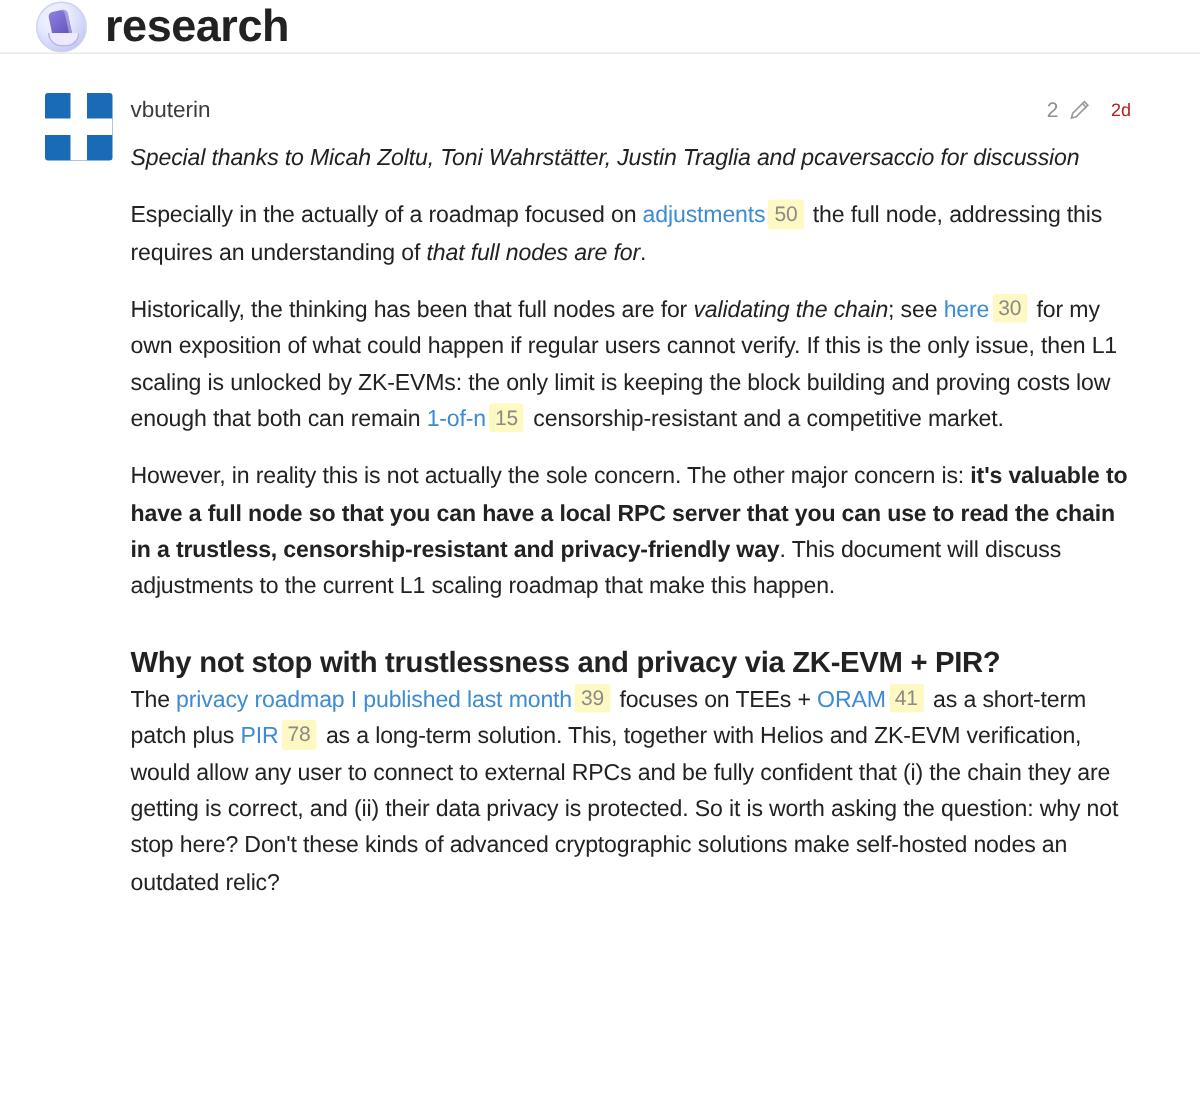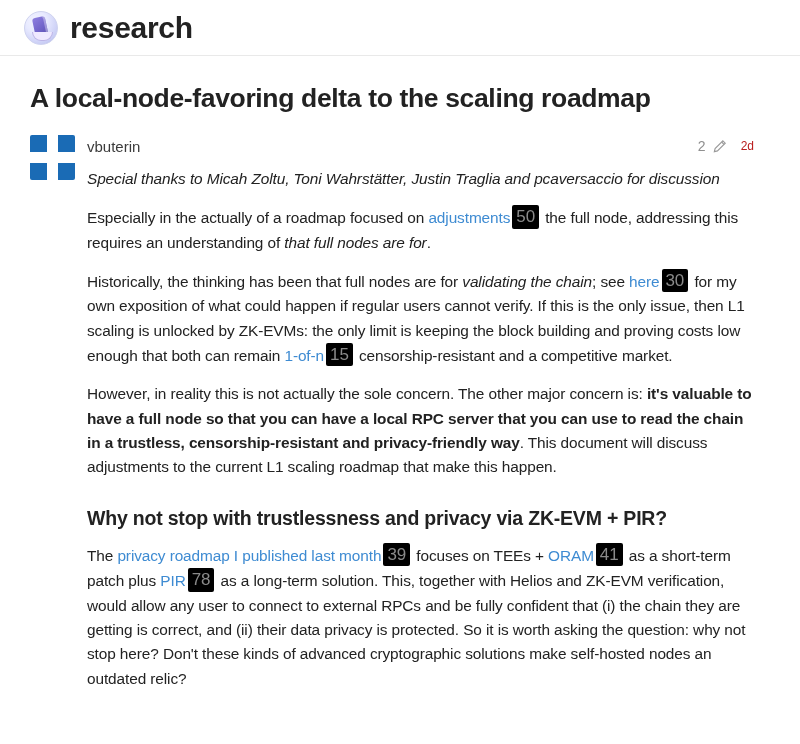--- a/index.html
+++ b/index.html
@@ -8,21 +8,21 @@
     width: 800px; height: 744px;
     background: #ffffff;
     font-family: "Liberation Sans", sans-serif;
     color: #222222;
     overflow: hidden;
   }
   #page { position: relative; width: 800px; height: 744px; background: #fff; }
 
   
   .site-header {
-    height: 56px;
+    height: 36px;
     border-bottom: 1px solid #e9e9e9;
     display: flex;
     align-items: center;
     padding: 0 0 0 24px;
     background: #fff;
   }
   .logo-wrap { display: flex; align-items: center; gap: 12px; }
   .logo-mark {
     width: 34px; height: 34px; border-radius: 50%;
     background: radial-gradient(circle at 35% 30%, #f3f4ff 0%, #e8eaff 35%, #c9cdf5 75%, #8f95d8 100%);
@@ -129,33 +129,33 @@
     color: #222;
     letter-spacing: -0.1px;
   }
   p.thanks {
     font-style: italic;
   }
   .sec-head {
     font-size: 19.5px;
     font-weight: 700;
     line-height: 1.3;
-    margin: 26px 0 12px 0;
+    margin: 26px 0 0 0;
     color: #222;
     letter-spacing: -0.2px;
   }
   a.link {
     color: #3e8bd2;
     text-decoration: none;
   }
   .refcount {
     display: inline-block;
-    font-size: 17px;
+    font-size: 14px;
     color: #8a8a8a;
-    background: #000000;
+    background: #fef9c3;
     border-radius: 2px;
     padding: 1px 4px;
     vertical-align: 1px;
     margin: 0 2px 0 2px;
     line-height: 1.25;
   }
   em { font-style: italic; }
   strong { font-weight: 700; }
 
   
@@ -172,21 +172,20 @@
 
   <div class="site-header">
     <div class="logo-wrap">
       <span class="logo-mark"></span>
       <span class="site-title">research</span>
     </div>
   </div>
 
   <div class="content">
 
-    <h1 class="topic-title">A local-node-favoring delta to the scaling roadmap</h1>
 
     <div class="post">
 
       <div class="avatar"></div>
 
       <div class="post-body">
 
         <div class="post-meta">
           <span class="username">vbuterin</span>
           <span class="meta-right">

